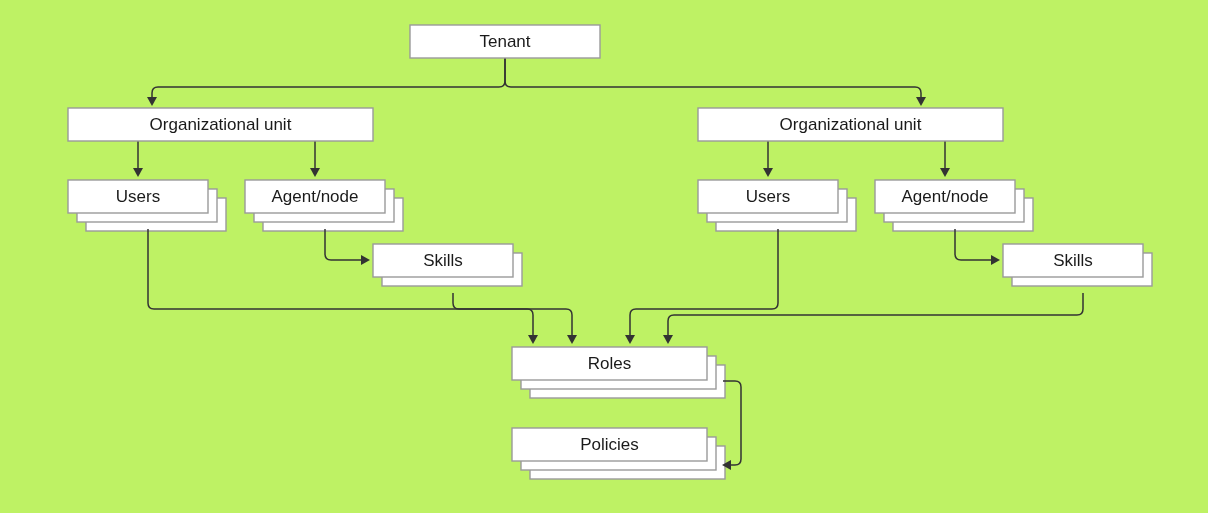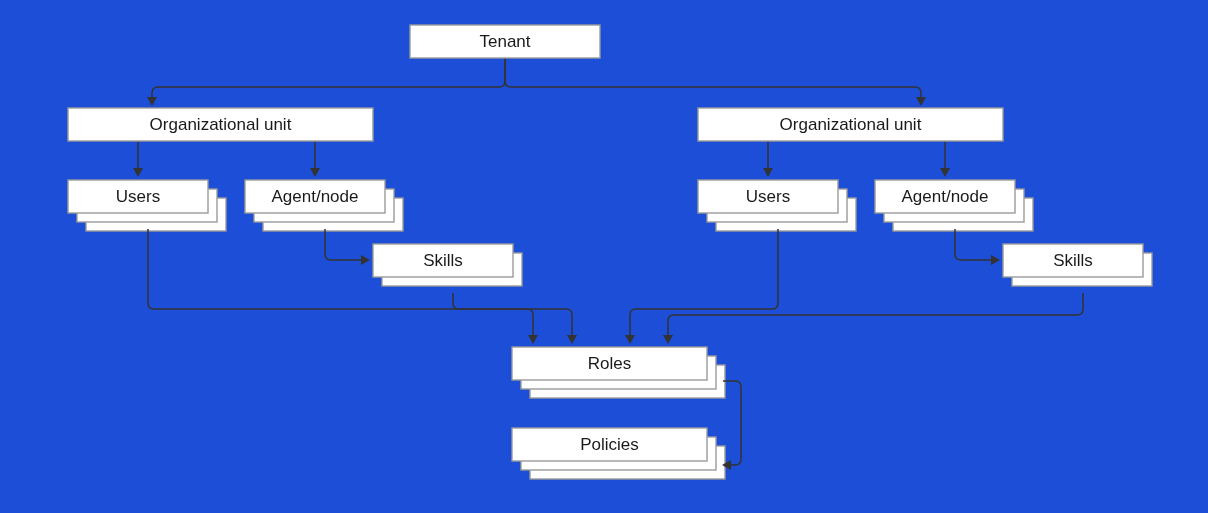--- a/index.html
+++ b/index.html
@@ -11,21 +11,21 @@
   body {
     width: 1208px;
     height: 513px;
     font-family: "Liberation Sans", sans-serif;
     overflow: hidden;
   }
   #diagram-root {
     position: relative;
     width: 1208px;
     height: 513px;
-    background: #1d4ed8;
+    background: #bef264;
   }
   svg.diagram-canvas {
     position: absolute;
     top: 0;
     left: 0;
     width: 1208px;
     height: 513px;
     display: block;
   }
   .node-box {

